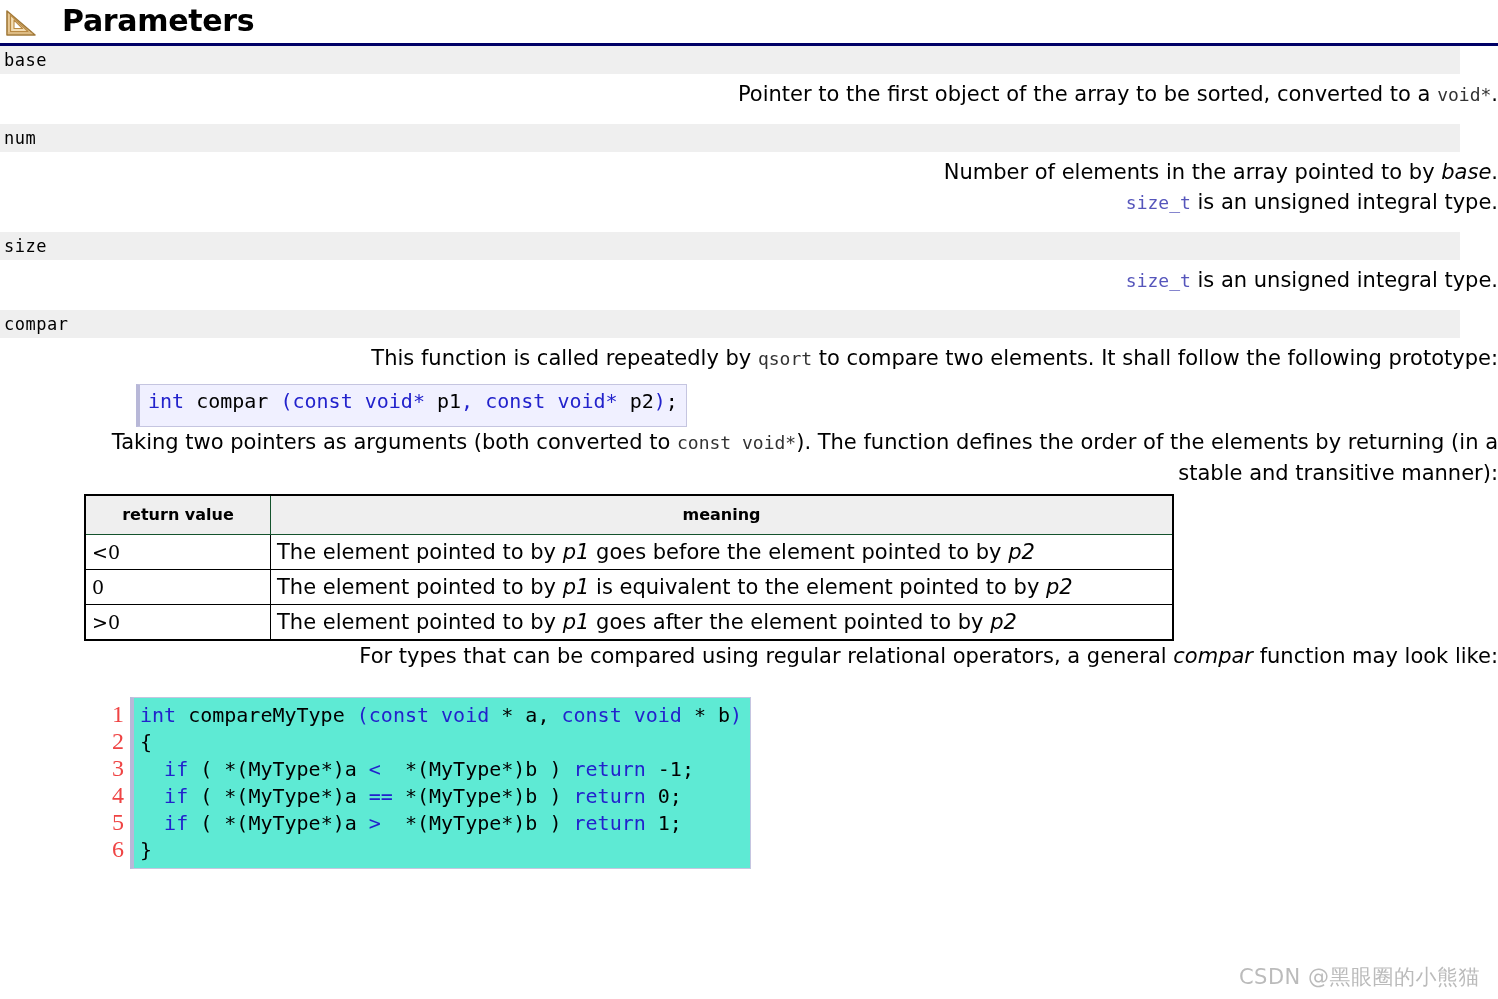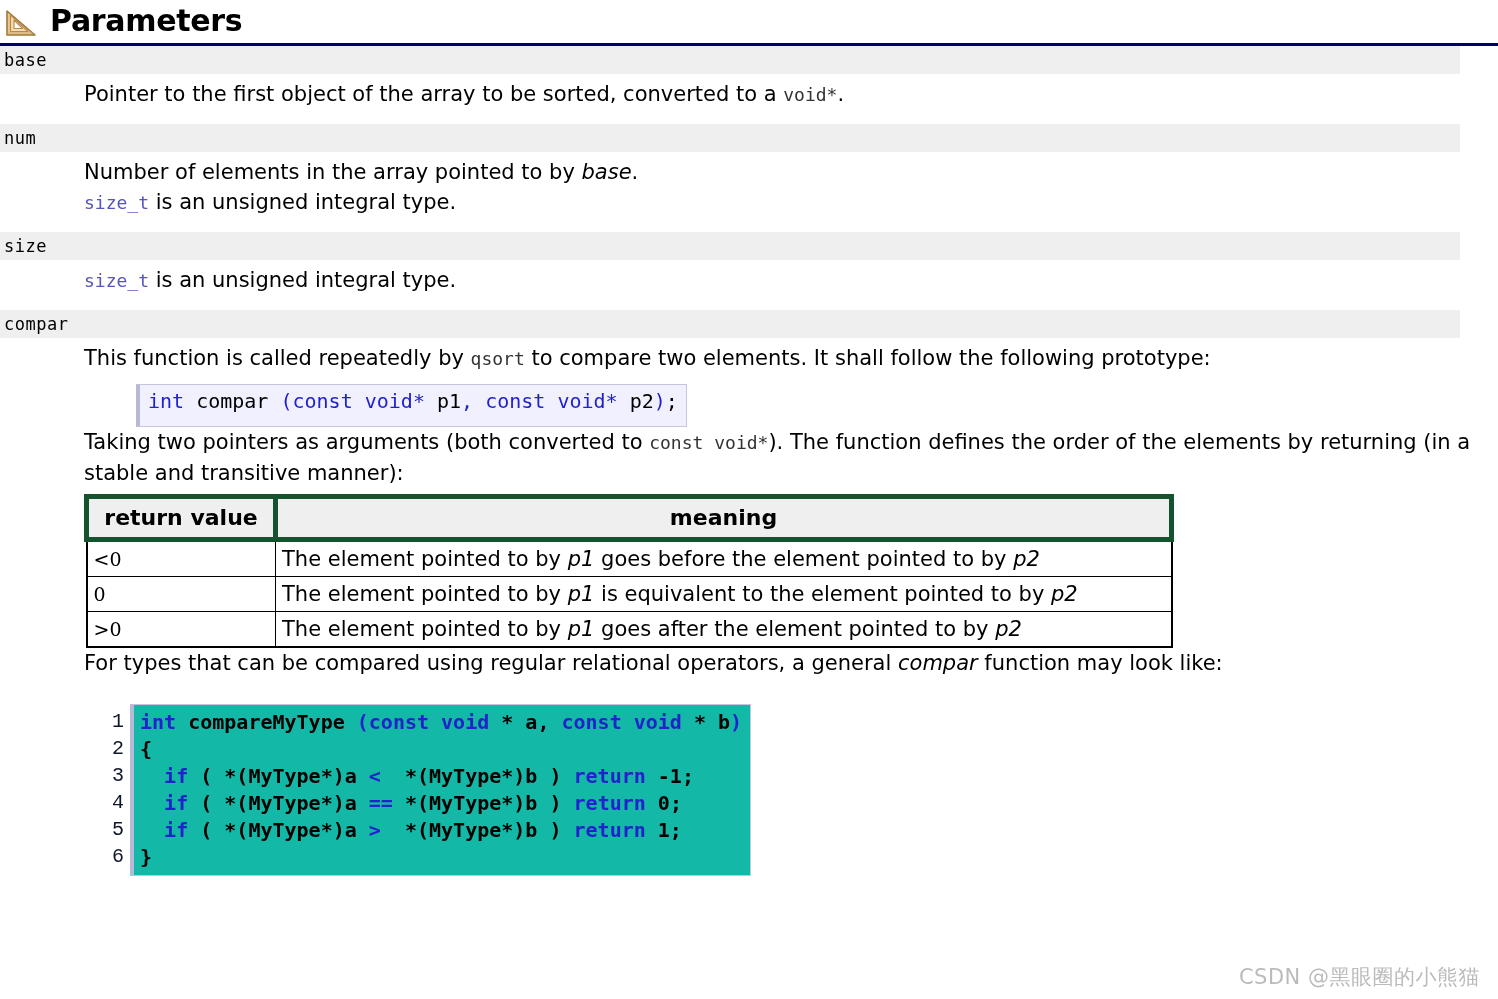--- a/index.html
+++ b/index.html
@@ -15,21 +15,21 @@
     color: #000000;
     overflow: hidden;
     position: relative;
   }
 
   
   .title-bar {
     display: flex;
     align-items: center;
     padding: 6px 0 0 4px;
-    gap: 12px;
+    gap: 24px;
   }
   .ruler-icon {
     width: 34px;
     height: 32px;
     flex: 0 0 auto;
     display: block;
   }
   .page-title {
     font-size: 30px;
     font-weight: bold;
@@ -62,20 +62,21 @@
     font-family: "DejaVu Sans Mono", monospace;
     font-size: 17px;
   }
   .param-body {
     padding: 5px 0 14px 84px;
     font-size: 21px;
     line-height: 30px;
   }
   .param-body p {
     margin: 0;
+    text-align: right;
   }
   .mono {
     font-family: "DejaVu Sans Mono", monospace;
     font-size: 18px;
   }
   .mono-blue {
     font-family: "DejaVu Sans Mono", monospace;
     font-size: 18px;
     color: #5555bb;
   }
@@ -105,22 +106,22 @@
   
   .ret-table {
     border-collapse: collapse;
     border: 2px solid #000;
     margin: 6px 0 0 0;
     width: 1090px;
     table-layout: fixed;
   }
   .ret-table th {
     background: #efefef;
-    border: 5px solid #14532d;
-    font-size: 22px;
+    border: 1px solid #14532d;
+    font-size: 16px;
     font-weight: bold;
     padding: 4px 6px;
     text-align: center;
   }
   .ret-table th.col-rv { width: 172px; text-align: center; }
   .ret-table td {
     border: 1px solid #000;
     font-size: 21px;
     padding: 3px 6px;
     text-align: left;
@@ -131,40 +132,39 @@
     font-size: 19px;
   }
 
   
   .code-block-wrap {
     display: flex;
     margin: 26px 0 0 112px;
     width: 610px;
   }
   .gutter {
-    font-family: Liberation Mono, monospace;
-    font-size: 20px;
+    font-family: Liberation Serif, serif;
+    font-size: 24px;
     line-height: 27px;
-    color: #0f172a;
+    color: #ef4444;
     text-align: right;
     padding: 4px 6px 4px 0;
     user-select: none;
     background: #ffffff;
   }
   .code-body {
-    background: #14b8a6;
+    background: #5eead4;
     border: 1px solid #c5c5e0;
     border-left: 4px solid #b8b8d8;
     padding: 4px 8px 4px 6px;
     font-family: "DejaVu Sans Mono", monospace;
     font-size: 20px;
     line-height: 27px;
     white-space: pre;
     flex: 1 1 auto;
-    font-weight: bold;
   }
 
   
   .watermark {
     position: absolute;
     right: 18px;
     bottom: 8px;
     color: #bbbbbb;
     font-size: 21px;
     font-family: "DejaVu Sans", sans-serif;

